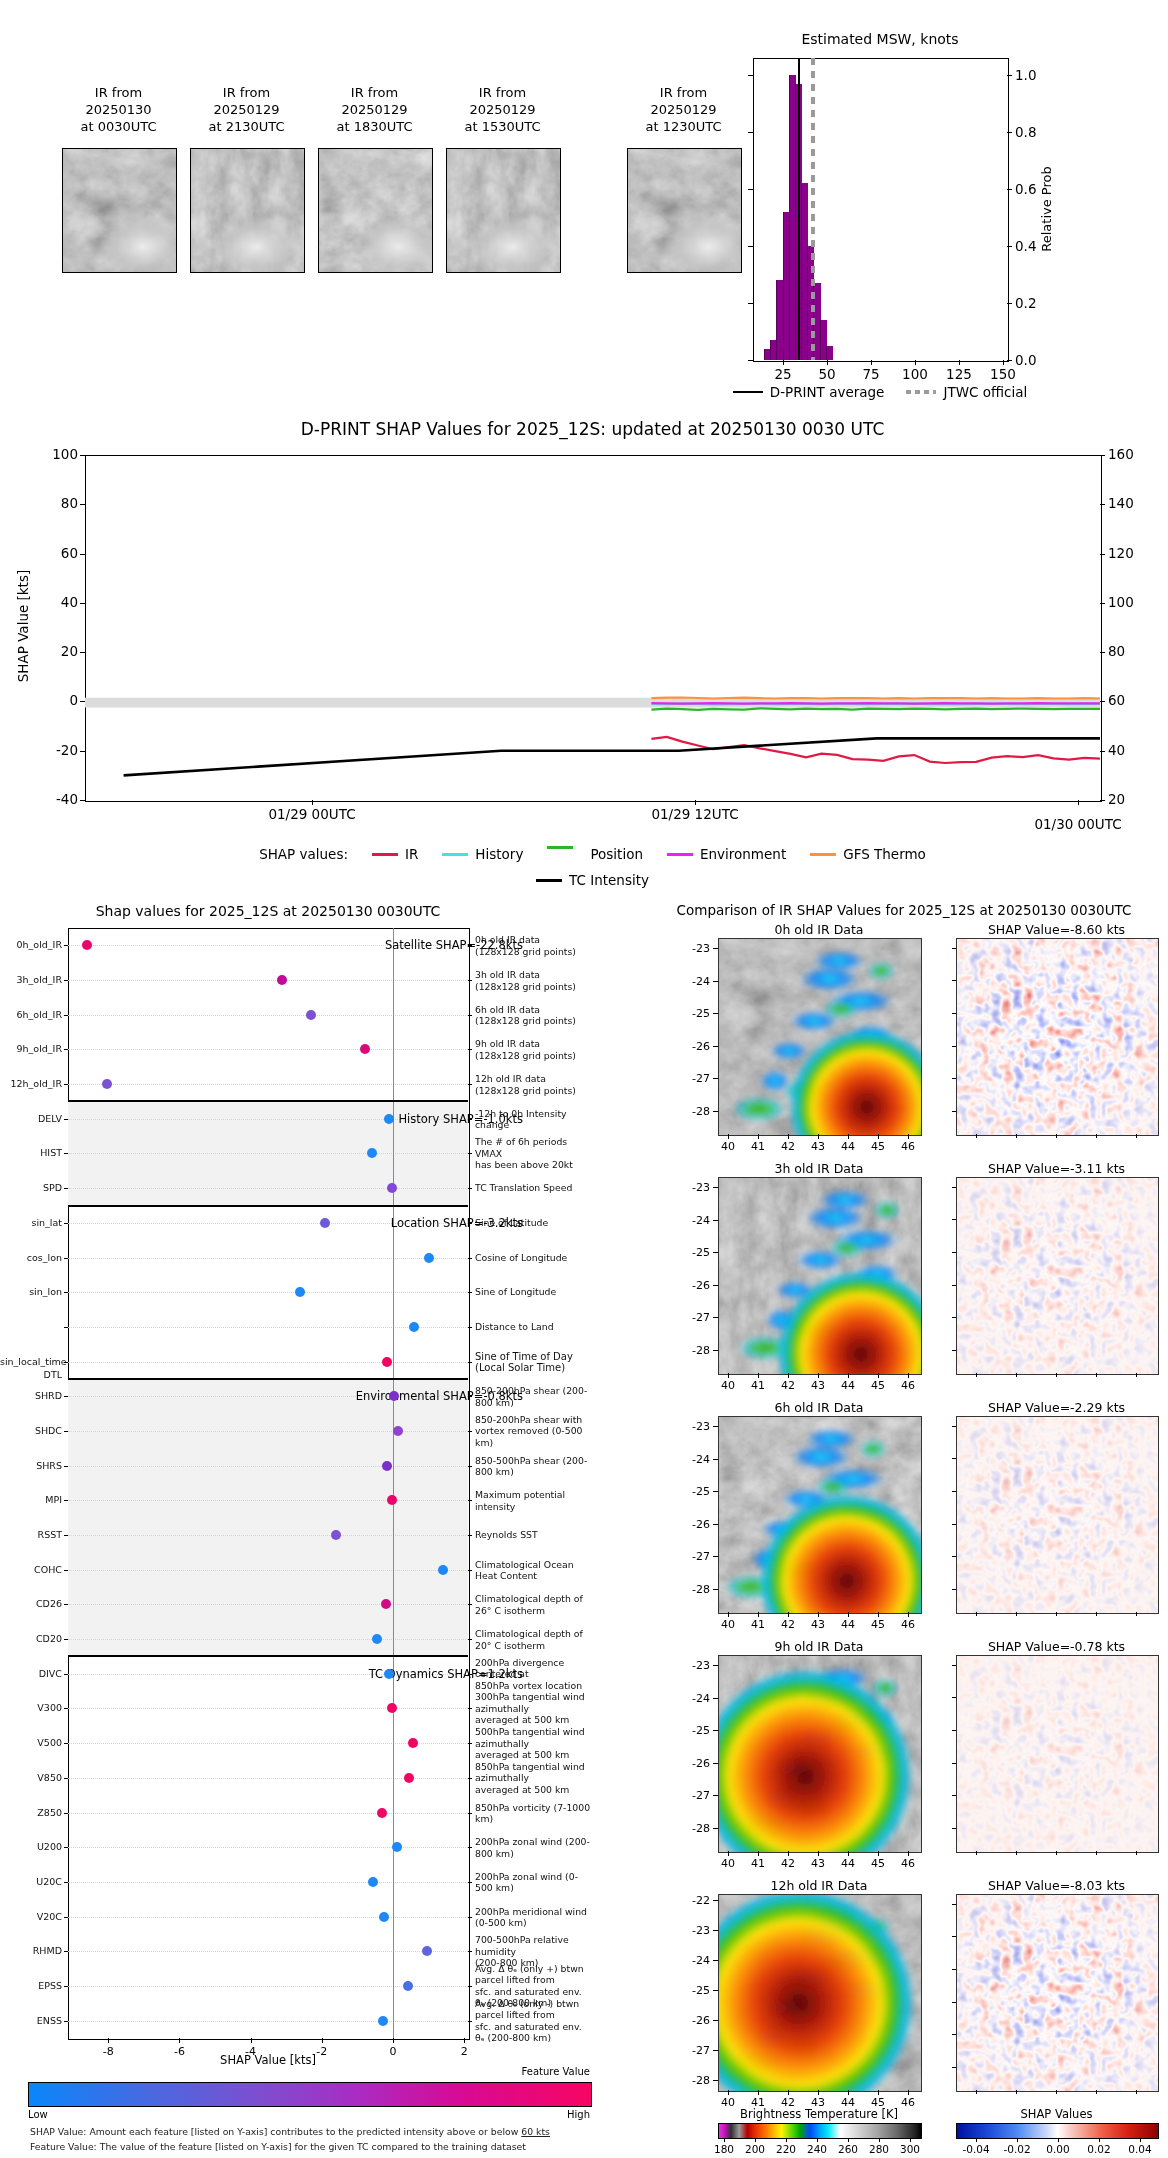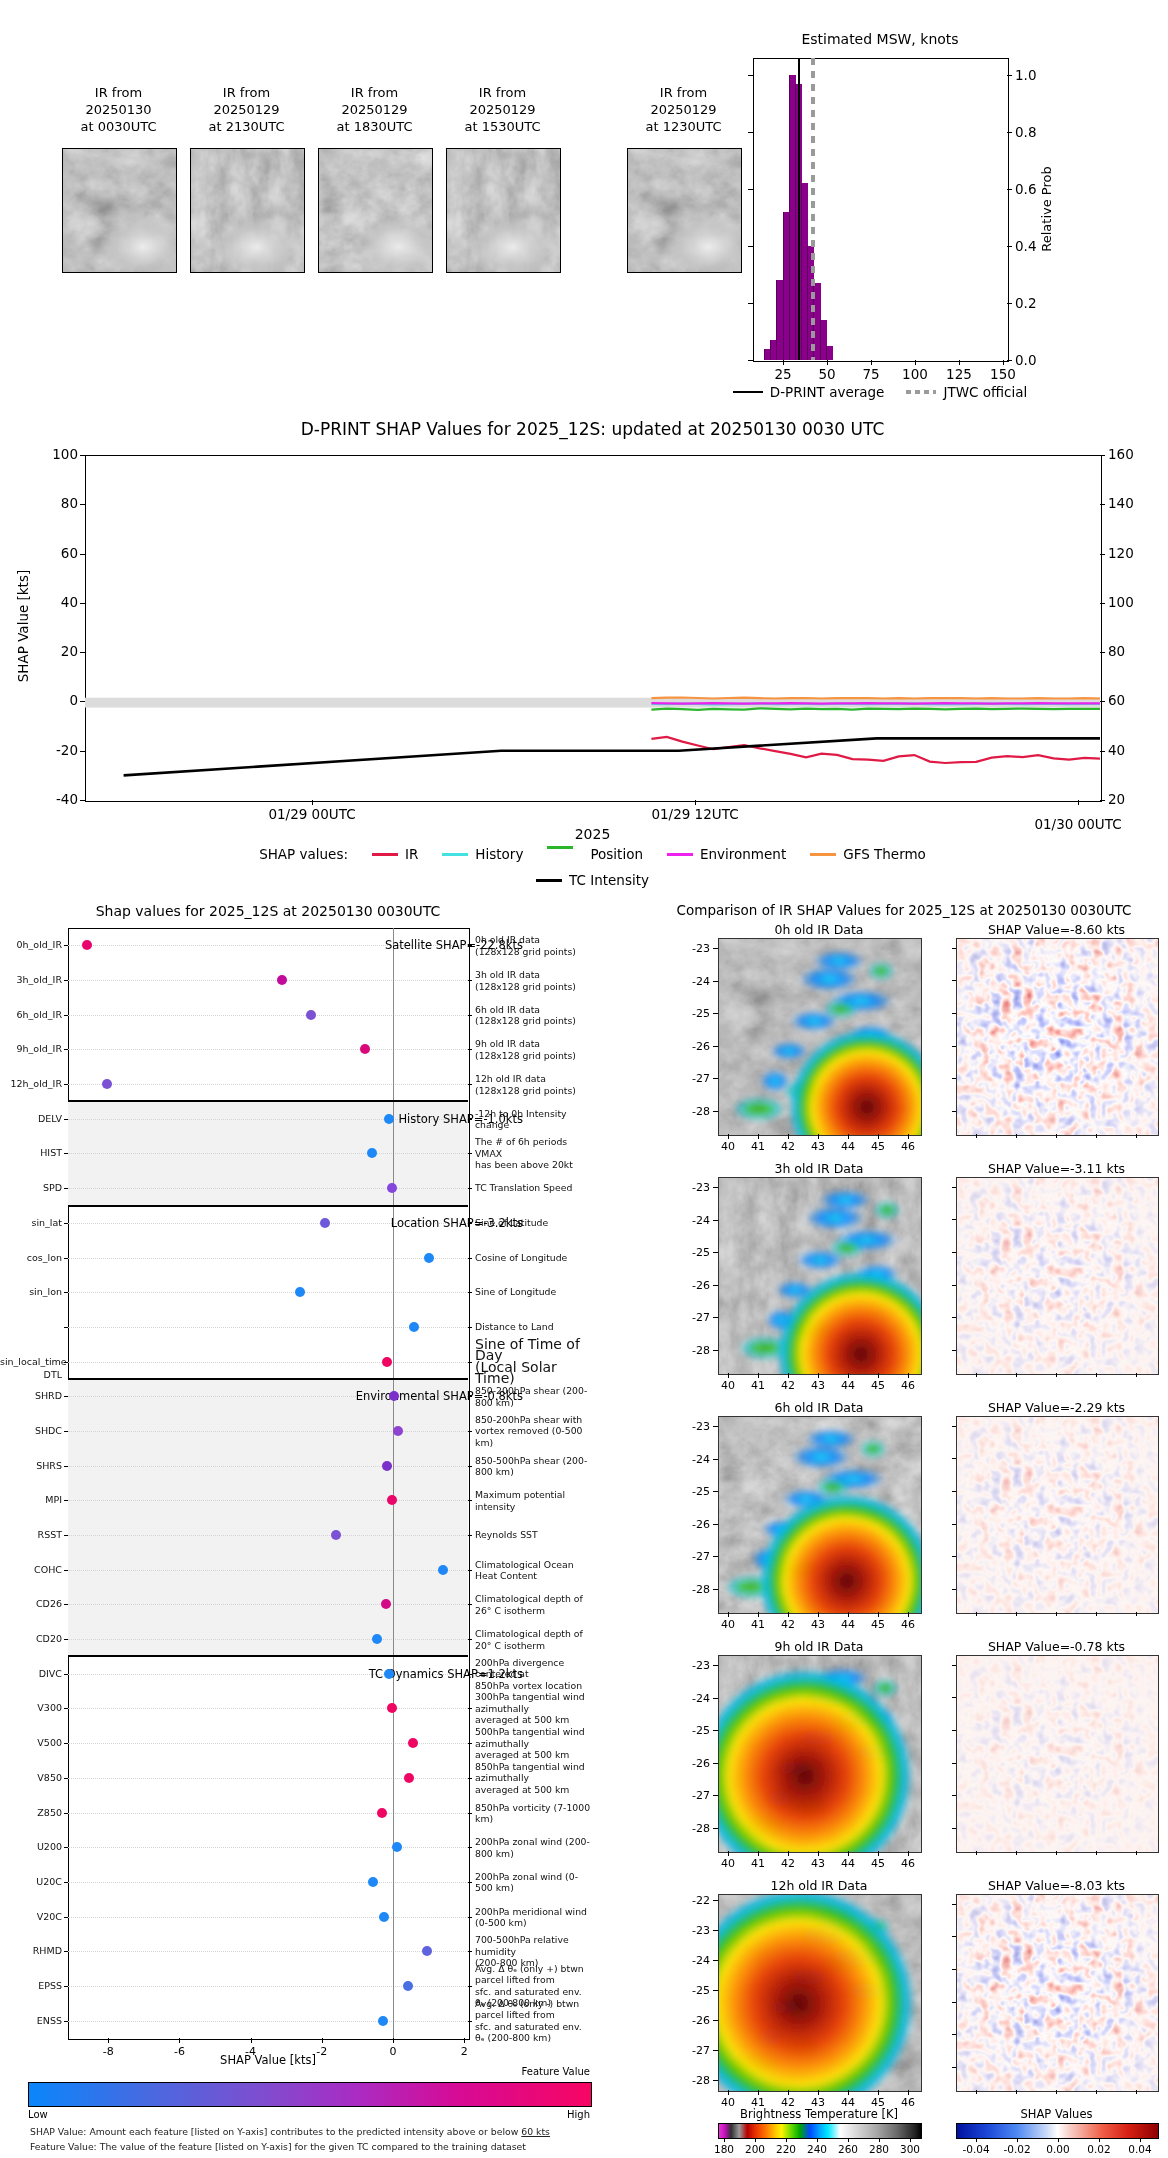--- a/index.html
+++ b/index.html
@@ -105,21 +105,20 @@
 <div id="root">
 
   <div class="abs ctr" id="hist-title">Estimated MSW, knots</div>
   <div class="abs rot" id="hist-ylabel">Relative Prob</div>
   <div class="abs" id="hist-box"></div>
 
   <div class="abs ctr" id="mid-title">D-PRINT SHAP Values for 2025_12S: updated at 20250130 0030 UTC</div>
   <div class="abs rot" id="mid-ylabel-left">SHAP Value [kts]</div>
 
   <div class="abs" id="mid-box"></div>
-  <div class="abs ctr" id="mid-xlabel">2025</div>
 
   <div class="abs ctr" id="dot-title">Shap values for 2025_12S at 20250130 0030UTC</div>
   <div class="abs" id="dot-box"></div>
   <div class="abs ctr" id="dot-xlabel">SHAP Value [kts]</div>
   <div class="abs" id="fv-title">Feature Value</div>
   <div class="abs" id="fv-bar"></div>
   <div class="abs" id="fv-low">Low</div>
   <div class="abs" id="fv-high">High</div>
   <div class="abs" id="fn1"><span>SHAP Value: Amount each feature [listed on Y-axis] contributes to the predicted intensity above or below</span><span class="u">60 kts</span></div>
   <div class="abs" id="fn2">Feature Value: The value of the feature [listed on Y-axis] for the given TC compared to the training dataset</div>
@@ -362,21 +361,21 @@
     <div style="position: absolute; left: 0px; top: 1320.91px; width: 62px; text-align: right; font-size: 9.5px; color: rgb(17, 17, 17); margin-top: 48px;">DTL</div>
     <div style="position: absolute; left: 64px; top: 1326.91px; width: 4px; height: 1px; background: rgb(0, 0, 0);"></div>
     <div style="position: absolute; left: 468px; top: 1326.91px; width: 4px; height: 1px; background: rgb(0, 0, 0);"></div>
     <div title="DTL" style="position: absolute; left: 409.36px; top: 1321.91px; width: 10px; height: 10px; border-radius: 50%; background: rgb(30, 136, 247); z-index: 5;"></div>
     <div style="position: absolute; left: 475px; top: 1326.91px; width: 118px; font-size: 9.3px; line-height: 11.5px; color: rgb(17, 17, 17); transform: translateY(-50%);">Distance to Land</div>
     <div style="position: absolute; left: 68px; top: 1361.59px; width: 400px; height: 0px; border-top: 1px dotted rgb(212, 212, 212); z-index: 1;"></div>
     <div style="position: absolute; left: 0px; top: 1355.59px; width: 62px; text-align: right; font-size: 9.5px; color: rgb(17, 17, 17);">sin_local_time</div>
     <div style="position: absolute; left: 64px; top: 1361.59px; width: 4px; height: 1px; background: rgb(0, 0, 0);"></div>
     <div style="position: absolute; left: 468px; top: 1361.59px; width: 4px; height: 1px; background: rgb(0, 0, 0);"></div>
     <div title="sin_local_time" style="position: absolute; left: 381.592px; top: 1356.59px; width: 10px; height: 10px; border-radius: 50%; background: rgb(240, 5, 98); z-index: 5;"></div>
-    <div style="position: absolute; left: 475px; top: 1361.59px; width: 118px; font-size: 14px; line-height: 11.5px; color: rgb(17, 17, 17); transform: translateY(-50%);">Sine of Time of Day<br>(Local Solar Time)</div>
+    <div style="position: absolute; left: 475px; top: 1361.59px; width: 118px; font-size: 10px; line-height: 11.5px; color: rgb(17, 17, 17); transform: translateY(-50%);">Sine of Time of Day<br>(Local Solar Time)</div>
     <div style="position: absolute; left: 68px; top: 1378.94px; width: 400px; height: 277.5px; background: rgb(242, 242, 242);"></div>
     <div style="position: absolute; left: 68px; top: 1377.94px; width: 400px; height: 2px; background: rgb(0, 0, 0); z-index: 3;"></div>
     <div style="position: absolute; left: 238px; top: 1389.28px; width: 285px; text-align: right; font-size: 11.5px; z-index: 4;">Environmental SHAP=-0.8kts</div>
     <div style="position: absolute; left: 68px; top: 1396.28px; width: 400px; height: 0px; border-top: 1px dotted rgb(212, 212, 212); z-index: 1;"></div>
     <div style="position: absolute; left: 0px; top: 1390.28px; width: 62px; text-align: right; font-size: 9.5px; color: rgb(17, 17, 17);">SHRD</div>
     <div style="position: absolute; left: 64px; top: 1396.28px; width: 4px; height: 1px; background: rgb(0, 0, 0);"></div>
     <div style="position: absolute; left: 468px; top: 1396.28px; width: 4px; height: 1px; background: rgb(0, 0, 0);"></div>
     <div title="SHRD" style="position: absolute; left: 388.712px; top: 1391.28px; width: 10px; height: 10px; border-radius: 50%; background: rgb(122, 48, 201); z-index: 5;"></div>
     <div style="position: absolute; left: 475px; top: 1396.28px; width: 118px; font-size: 9.3px; line-height: 11.5px; color: rgb(17, 17, 17); transform: translateY(-50%);">850-200hPa shear (200-800 km)</div>
     <div style="position: absolute; left: 68px; top: 1430.97px; width: 400px; height: 0px; border-top: 1px dotted rgb(212, 212, 212); z-index: 1;"></div>

